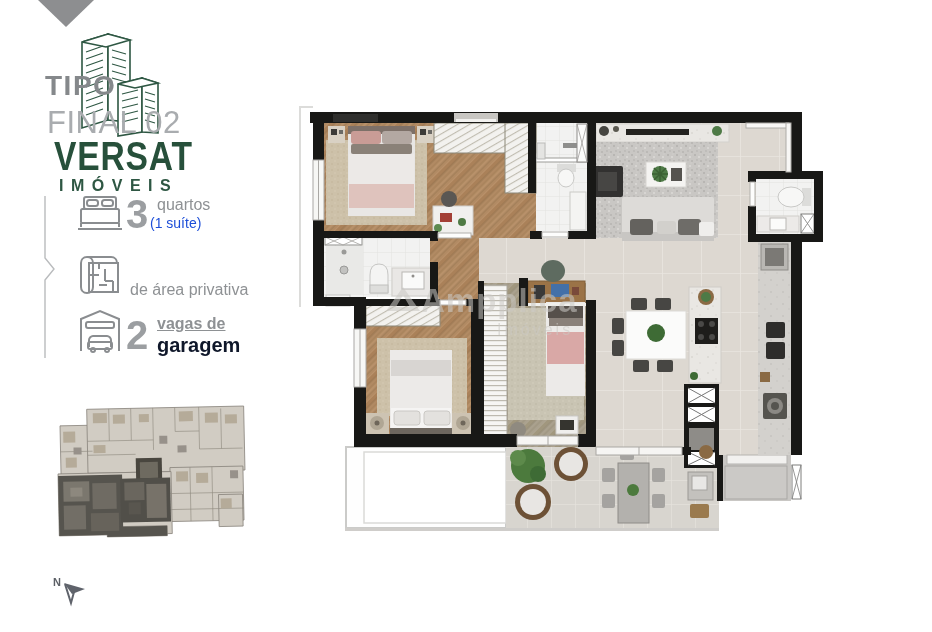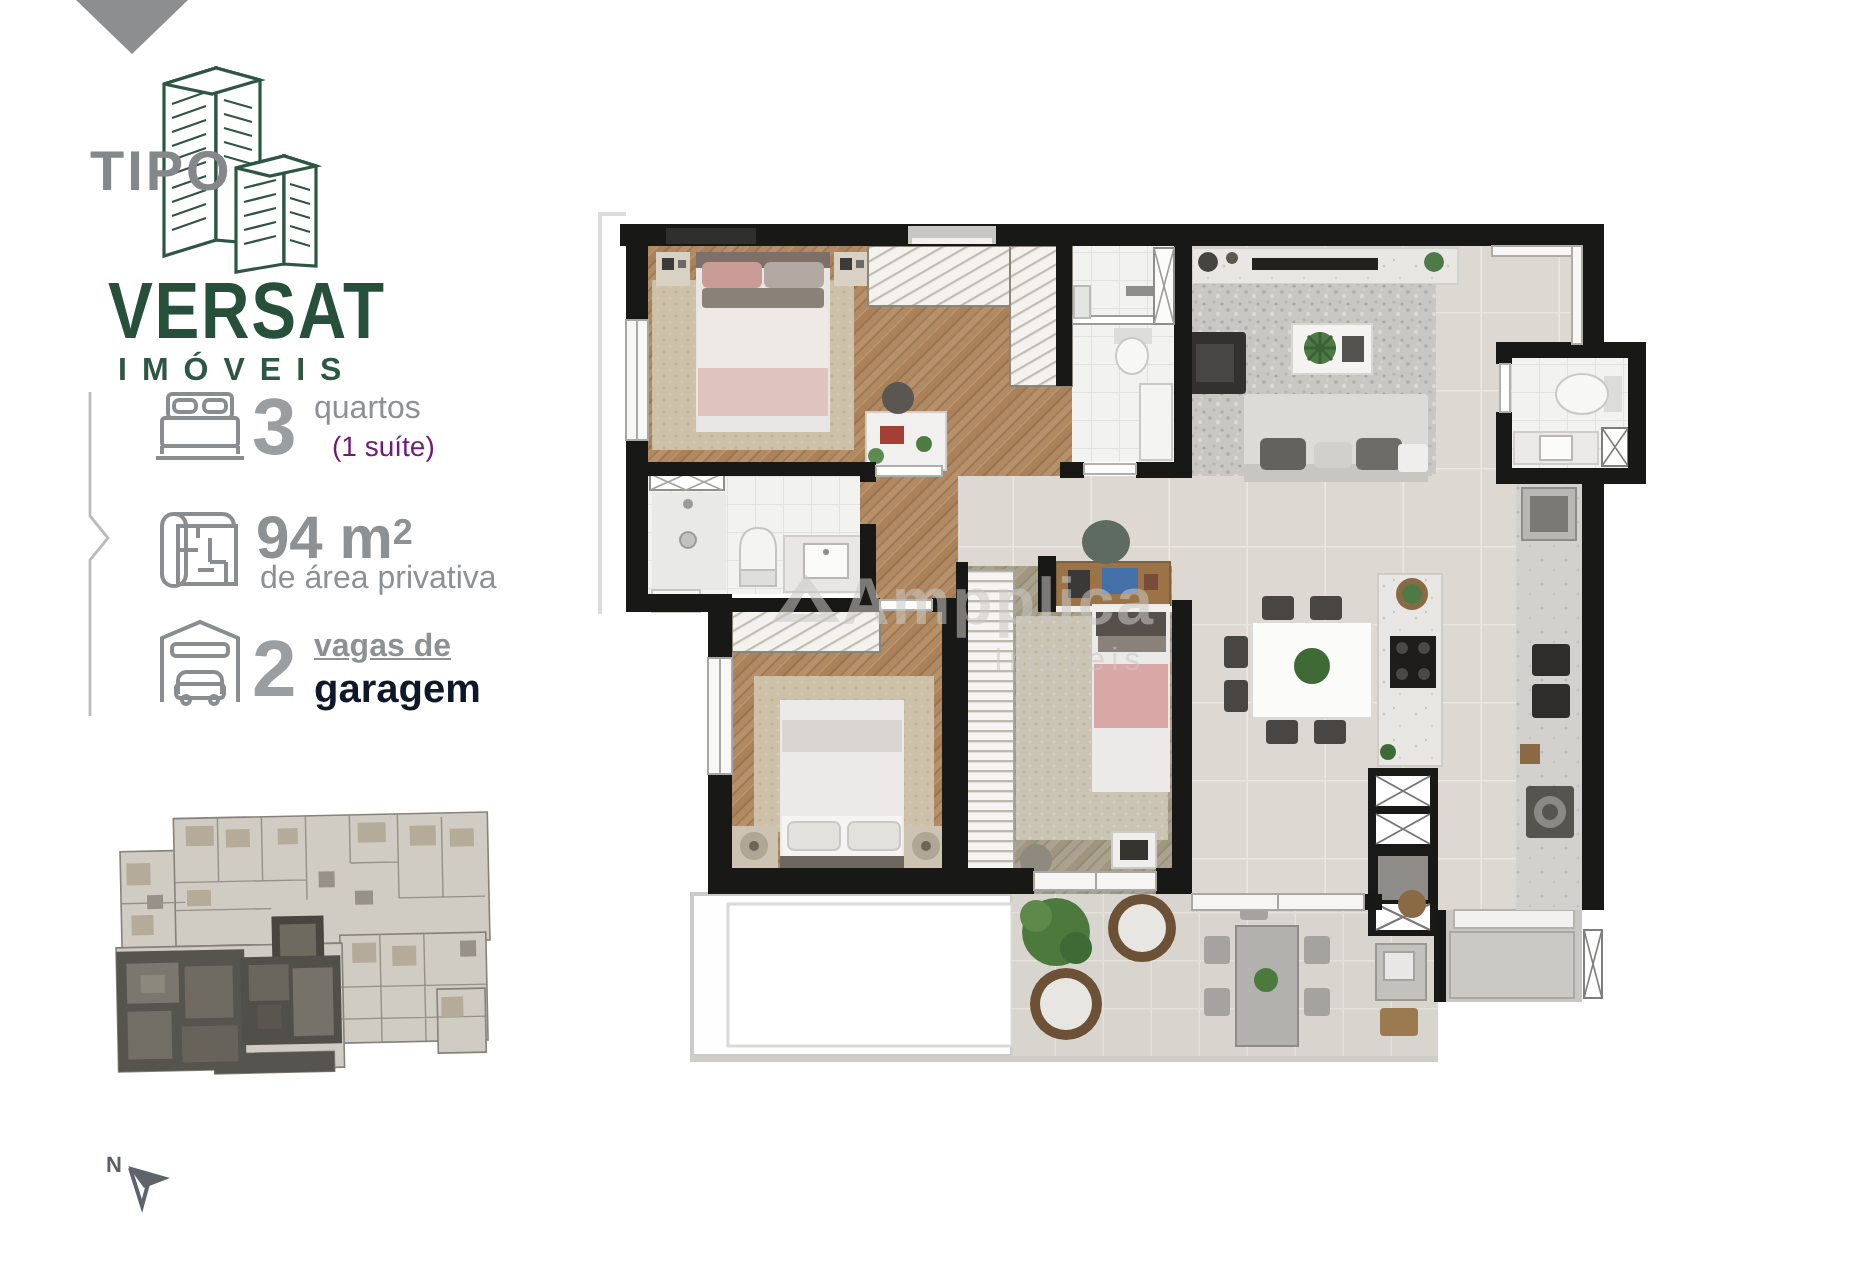--- a/index.html
+++ b/index.html
@@ -29,20 +29,21 @@
   <g stroke="#2e5743" stroke-width="1.1">
     <path d="M26 26 L43 20 M26 33 L43 27 M26 40 L43 34 M26 47 L43 41 M26 54 L43 48 M26 61 L43 55 M26 68 L43 62 M26 75 L43 69 M26 82 L43 76 M26 89 L43 83"></path>
     <path d="M52 24 L66 28 M52 31 L66 35 M52 38 L66 42 M52 45 L66 49 M52 52 L66 56"></path>
     <path d="M62 68 L78 64 M62 75 L78 71 M62 82 L78 78 M62 89 L78 85 M62 96 L78 92"></path>
     <path d="M85 66 L95 69 M85 73 L95 76 M85 80 L95 83 M85 87 L95 90 M85 94 L95 97"></path>
   </g>
 </svg>
 
 <div class="abs" style="left:45px;top:72px;font-size:28px;font-weight:bold;color:#85888b;letter-spacing:1.5px;line-height:1;">TIPO</div>
 
+<div class="abs" style="left:47px;top:107px;font-size:31px;color:#a9acaf;letter-spacing:0.5px;line-height:1;">FINAL 02</div>
 
 <div class="abs" style="left:54px;top:136px;font-size:40px;font-weight:bold;color:#27503b;letter-spacing:1px;line-height:1;transform:scaleX(0.84);transform-origin:left;">VERSAT</div>
 
 <div class="abs" style="left:59px;top:178px;font-size:16px;font-weight:bold;color:#2e5743;letter-spacing:7.5px;line-height:1;">IMÓVEIS</div>
 
 <svg class="abs" style="left:38px;top:192px" width="24" height="170" viewBox="0 0 24 170">
   <path d="M7 4 L7 66 L16 77 L7 88 L7 166" fill="none" stroke="#b9bbbd" stroke-width="1.4"></path>
 </svg>
 
 <svg class="abs" style="left:77px;top:194px" width="46" height="40" viewBox="0 0 46 40">
@@ -53,32 +54,31 @@
     <rect x="4" y="15" width="38" height="14" rx="1.5"></rect>
     <path d="M4 33 L4 29 M42 33 L42 29"></path>
     <path d="M1 35 L45 35"></path>
   </g>
 </svg>
 
 <div class="abs" style="left:126px;top:192px;font-size:40px;font-weight:bold;color:#9b9ea1;">3</div>
 
 <div class="abs" style="left:157px;top:196px;font-size:16px;font-weight:normal;color:#8e9194;">quartos</div>
 
-<div class="abs" style="left:166px;top:215px;font-size:14px;color:#701a75;">(1 suíte)</div>
+<div class="abs" style="left:150px;top:215px;font-size:14px;color:#1d4ed8;">(1 suíte)</div>
 
 <svg class="abs" style="left:79px;top:251px" width="42" height="44" viewBox="0 0 42 44">
   <g fill="none" stroke="#8a8d90" stroke-width="2">
     <path d="M8 6 C4 6 2 9 2 12 L2 36 C2 39 4 42 8 42 C12 42 14 39 14 36 L14 12 C14 9 12 6 8 6 Z"></path>
     <path d="M8 6 L32 6 C36 6 38 9 38 12"></path>
     <rect x="10" y="12" width="29" height="29"></rect>
     <path d="M14 12 L14 20 M10 24 L20 24 M20 12 L20 18 M26 18 L26 30 M26 30 L34 30 M34 30 L34 41 M20 34 L28 34"></path>
   </g>
 </svg>
 
-<div class="abs" style="left:128px;top:253px;font-size:30px;font-weight:bold;color:#8e9194;">94 m<span style="font-size:18px;vertical-align:7px;">2</span></div>
 
 <div class="abs" style="left:130px;top:281px;font-size:16px;font-weight:normal;color:#8e9194;text-align:right;">de área privativa</div>
 
 <svg class="abs" style="left:79px;top:309px" width="42" height="44" viewBox="0 0 42 44">
   <g fill="none" stroke="#8a8d90" stroke-width="2">
     <path d="M2 42 L2 10 L21 2 L40 10 L40 42"></path>
     <rect x="7" y="13" width="28" height="6" rx="2"></rect>
     <path d="M10 38 L10 31 C10 29 12 27 14 27 L28 27 C30 27 32 29 32 31 L32 38"></path>
     <rect x="9" y="33" width="24" height="7" rx="2"></rect>
     <circle cx="14" cy="41" r="2"></circle>

